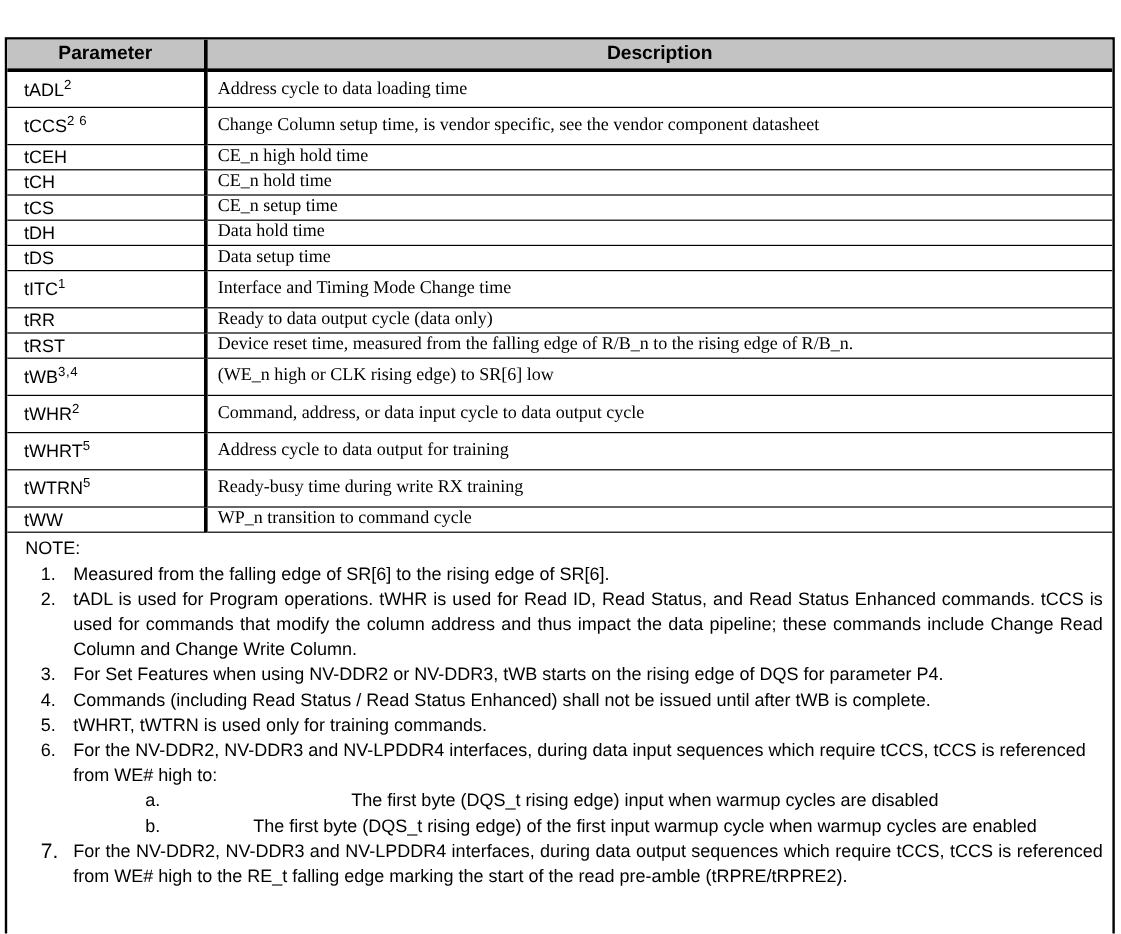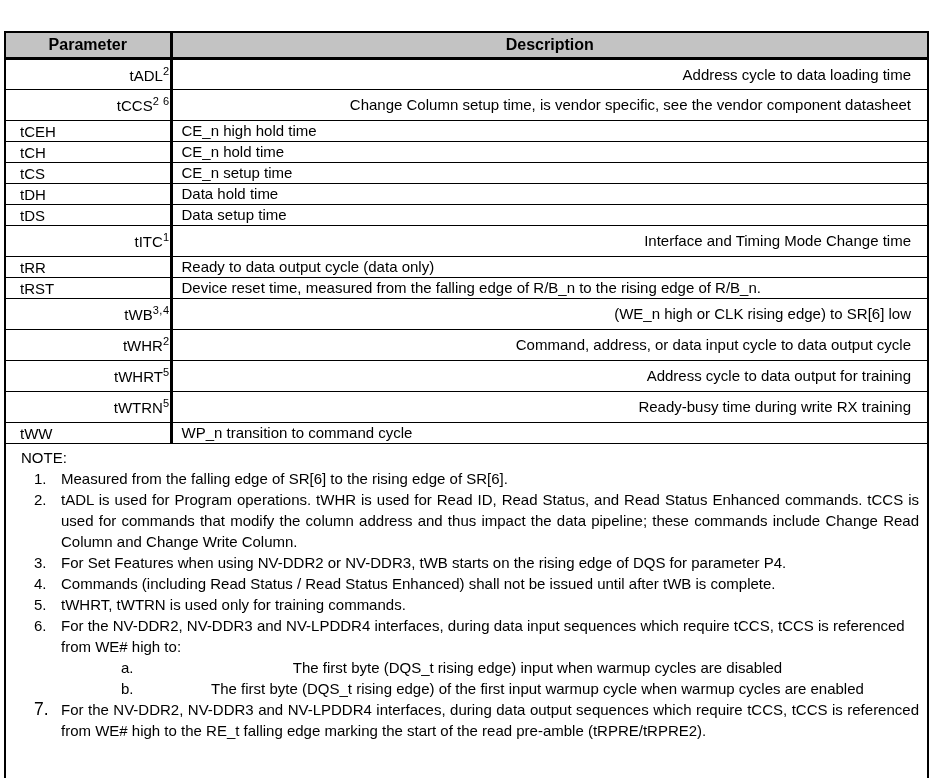--- a/index.html
+++ b/index.html
@@ -27,23 +27,23 @@
     height: 25px; text-align: center; vertical-align: middle;
     padding: 0;
   }
   th.param-h { border-right: 3px solid #000; }
   td {
     border-bottom: 1px solid #000;
     font-size: 15px; vertical-align: middle;
     padding: 0;
   }
   td.param-cell { border-right: 3px solid #000; padding-left: 14px; white-space: nowrap; }
-  td.desc-cell { padding-left: 9px; padding-right: 16px; }
+  td.desc-cell { padding-left: 9px; padding-right: 16px; font-family: Liberation Serif, serif; }
   tr.row-s td { height: 21px; }
-  tr.row-t td { height: 31px; text-align: right; }
+  tr.row-t td { height: 31px; }
   .sup { font-size: 11px; vertical-align: super; letter-spacing: 0.5px; }
 
   .notes { padding-top: 3px; font-size: 15px; line-height: 21px; }
   .note-label { padding-left: 15px; }
   .note-row { display: flex; padding-left: 28px; }
   .note-num { flex: 0 0 27px; }
   .note-row.big-num .note-num { font-size: 17.5px; line-height: 20px; }
   .note-text { flex: 1 1 auto; padding-right: 8px; }
   .note-row.justify .note-text { text-align: justify; }
   .note-sub { display: flex; padding-left: 115px; }

